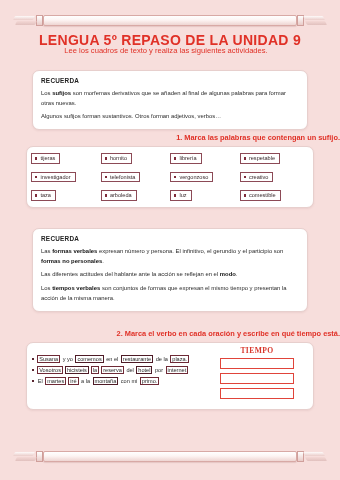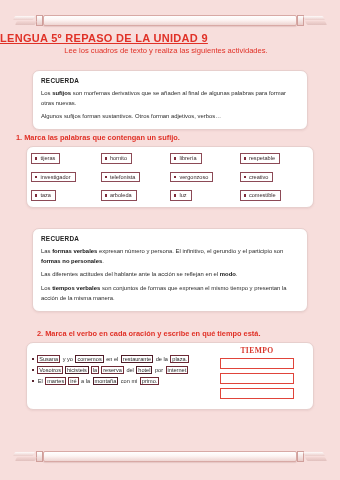--- a/index.html
+++ b/index.html
@@ -72,25 +72,25 @@
     background: linear-gradient(180deg,#ffffff,#e9cbc8);
     border: 1px solid #d09f9b;
     box-sizing: border-box;
   }
 
   
   .sheet-title {
     position: absolute;
     top: 32px;
     left: 0; right: 0;
+    text-align: center;
     color: #e03127;
-    font-size: 11px;
+    font-size: 14px;
     font-weight: bold;
     letter-spacing: .3px;
-    text-decoration: underline;
   }
   .sheet-subtitle {
     position: absolute;
     top: 46px;
     left: 0; right: 8px;
     text-align: center;
     color: #e03127;
     font-size: 7.6px;
   }
 
@@ -119,22 +119,22 @@
     font-size: 5.9px;
     line-height: 1.65;
     margin: 0 0 4px 0;
   }
   .recuerda-p:last-child { margin-bottom: 0; }
   .recuerda-p b { font-weight: bold; color: #111; }
 
   
   .ex-heading {
     position: absolute;
-    left: 16px; right: 0;
-    text-align: left;
+    left: 0; right: 0;
+    text-align: right;
     color: #e03127;
     font-size: 7.4px;
     font-weight: bold;
   }
   .ex-heading-1 { top: 133px; }
   .ex-heading-2 { top: 329px; padding-left: 21px; }
 
   
   .panel-1 {
     left: 26px; top: 146px; width: 288px; height: 62px;

